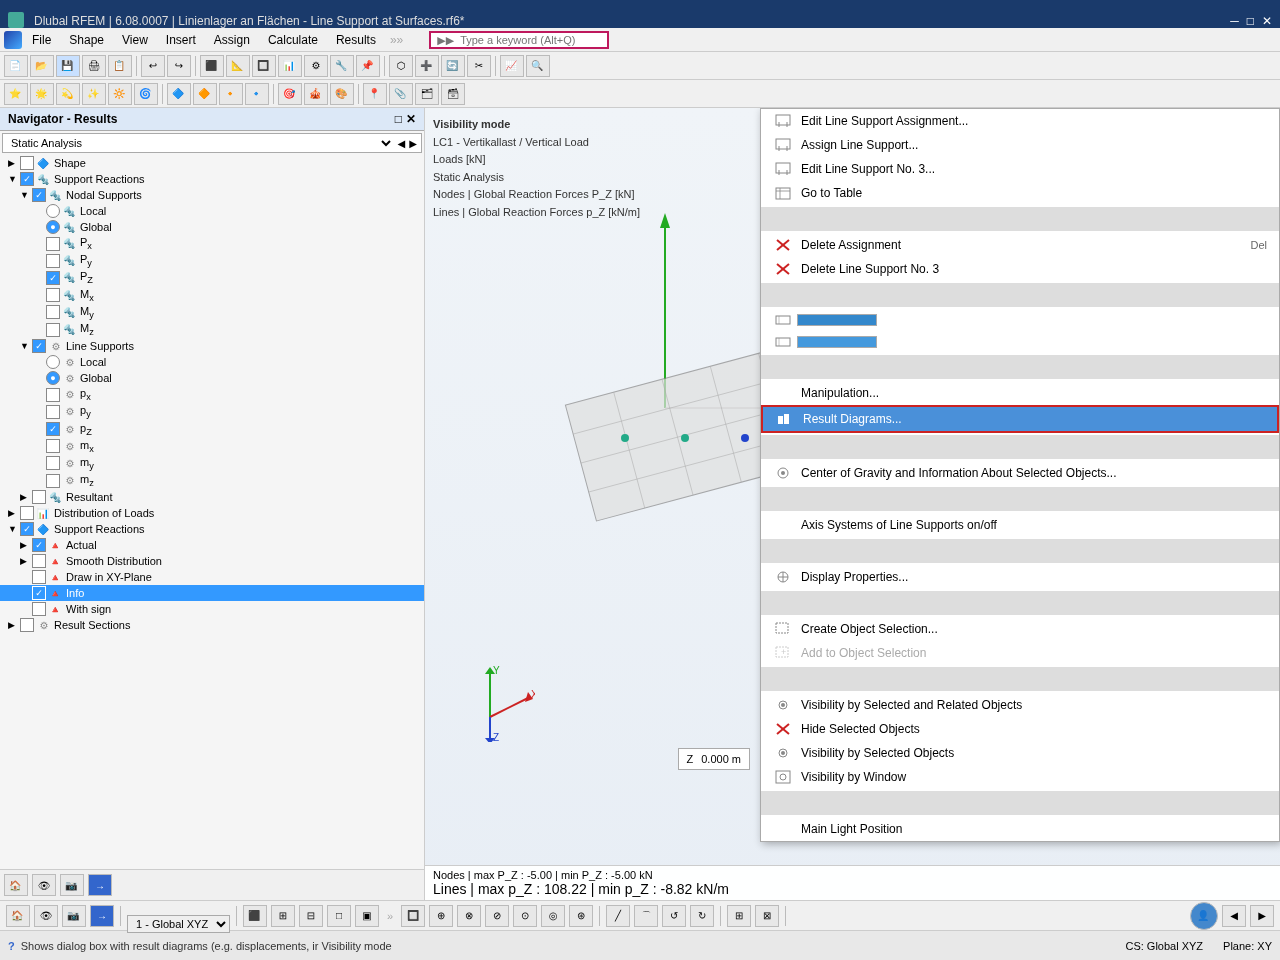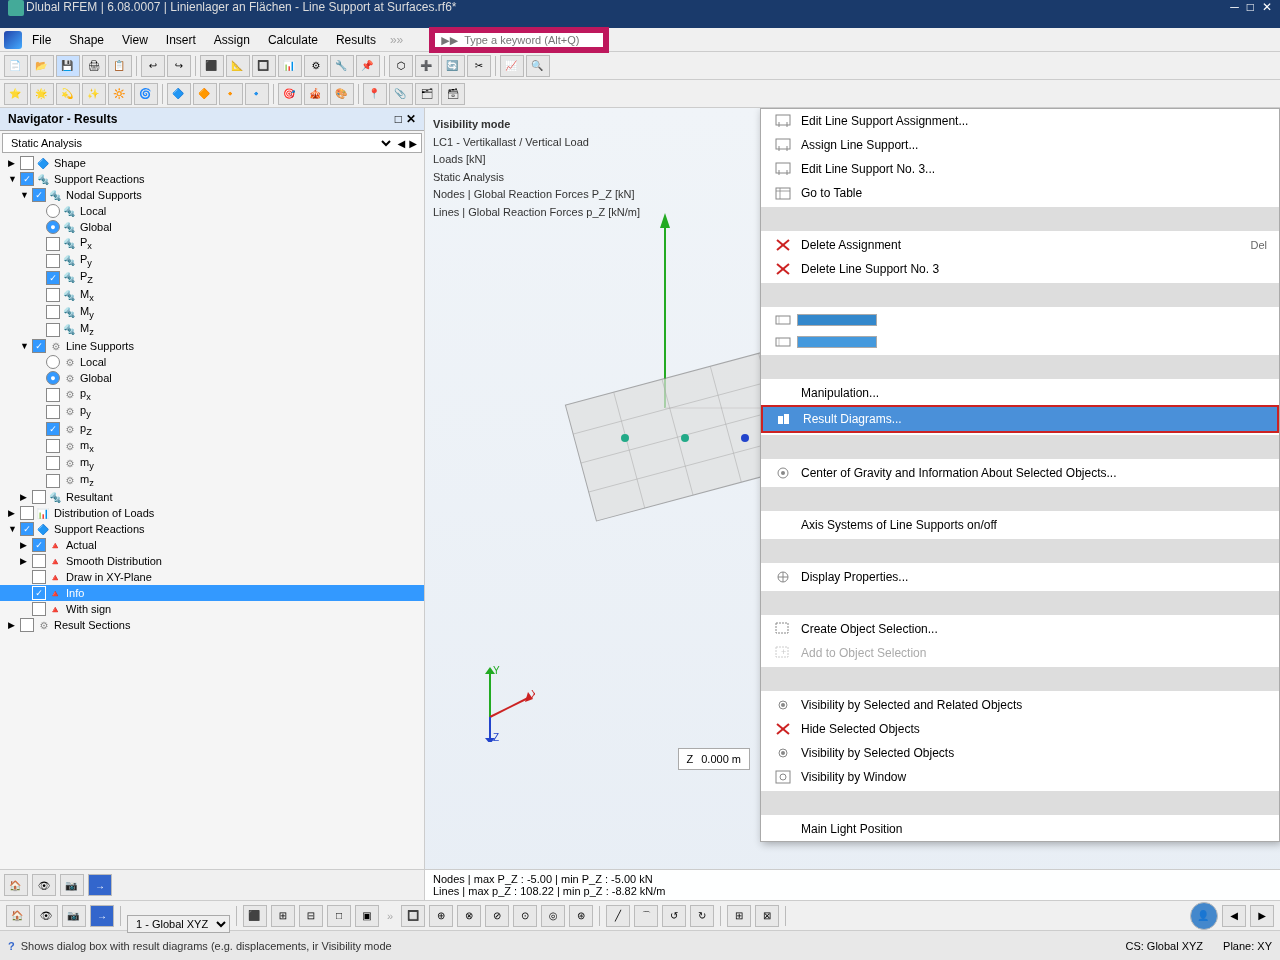--- a/index.html
+++ b/index.html
@@ -1,25 +1,25 @@
 <!DOCTYPE html>
 <html><head>
   <meta charset="utf-8">
   <style>
     * { margin: 0; padding: 0; box-sizing: border-box; }
     body { font-family: 'Segoe UI', Arial, sans-serif; font-size: 12px; background: #f0f0f0; width: 1280px; height: 960px; overflow: hidden; position: relative; }
     
     
-    #titlebar { background: #1a3a6b; color: white; height: 28px; display: flex; align-items: flex-start; padding: 0 8px; gap: 2px; }
+    #titlebar { background: #1a3a6b; color: white; height: 28px; display: flex; align-items: flex-end; padding: 0 8px; gap: 10px; }
     #titlebar .app-icon { width: 16px; height: 16px; background: #4a9; border-radius: 2px; display: inline-block; }
     
     
     #menubar { background: #f0f0f0; height: 24px; display: flex; align-items: center; padding: 0 4px; border-bottom: 1px solid #ccc; gap: 2px; }
     .menu-item { padding: 2px 8px; cursor: pointer; font-size: 12px; }
-    .search-box { margin-left: 20px; padding: 1px 6px; border: 6px solid #be185d; width: 180px; font-size: 11px; color: #888; }
+    .search-box { margin-left: 20px; padding: 1px 6px; border: 2px solid #be185d; width: 180px; font-size: 11px; color: #888; }
     
     
     .toolbar { background: #f0f0f0; height: 28px; display: flex; align-items: center; padding: 2px 4px; border-bottom: 1px solid #ccc; gap: 2px; flex-wrap: nowrap; overflow: hidden; }
     .tb-btn { width: 24px; height: 22px; background: #e8e8e8; border: 1px solid #bbb; cursor: pointer; display: flex; align-items: center; justify-content: center; font-size: 10px; }
     .tb-sep { width: 1px; height: 20px; background: #bbb; margin: 0 2px; }
     
     
     #main { display: flex; height: calc(960px - 28px - 24px - 28px - 28px - 30px - 30px); }
     
     
@@ -510,21 +510,21 @@
         <defs>
           <marker id="arr" markerWidth="8" markerHeight="8" refX="6" refY="3" orient="auto">
             <path d="M0,0 L0,6 L8,3 z" fill="#cc0000"></path>
           </marker>
         </defs>
       </svg>
     </div>
 
     <div class="bottom-values" style="position:absolute;bottom:0;left:0;right:0;padding:3px 8px;background:rgba(255,255,255,0.95);border-top:1px solid #ccc;">
       <div style="font-size:11px;">Nodes | max P_Z : -5.00 | min P_Z : -5.00 kN</div>
-      <div style="font-size:11px;">Lines | max p_Z : 108.22 | min p_Z : -8.82 kN/m</div>
+      <div style="font-size:14px;">Lines | max p_Z : 108.22 | min p_Z : -8.82 kN/m</div>
     </div>
 
     <div id="context-menu">
 
       <div class="cm-item">
         <span class="cm-icon">
           <svg width="16" height="14">
               <rect x="1" y="1" width="14" height="10" fill="none" stroke="#888" stroke-width="1"></rect>
               <line x1="4" y1="8" x2="4" y2="13" stroke="#888"></line>
               <line x1="12" y1="8" x2="12" y2="13" stroke="#888"></line>

